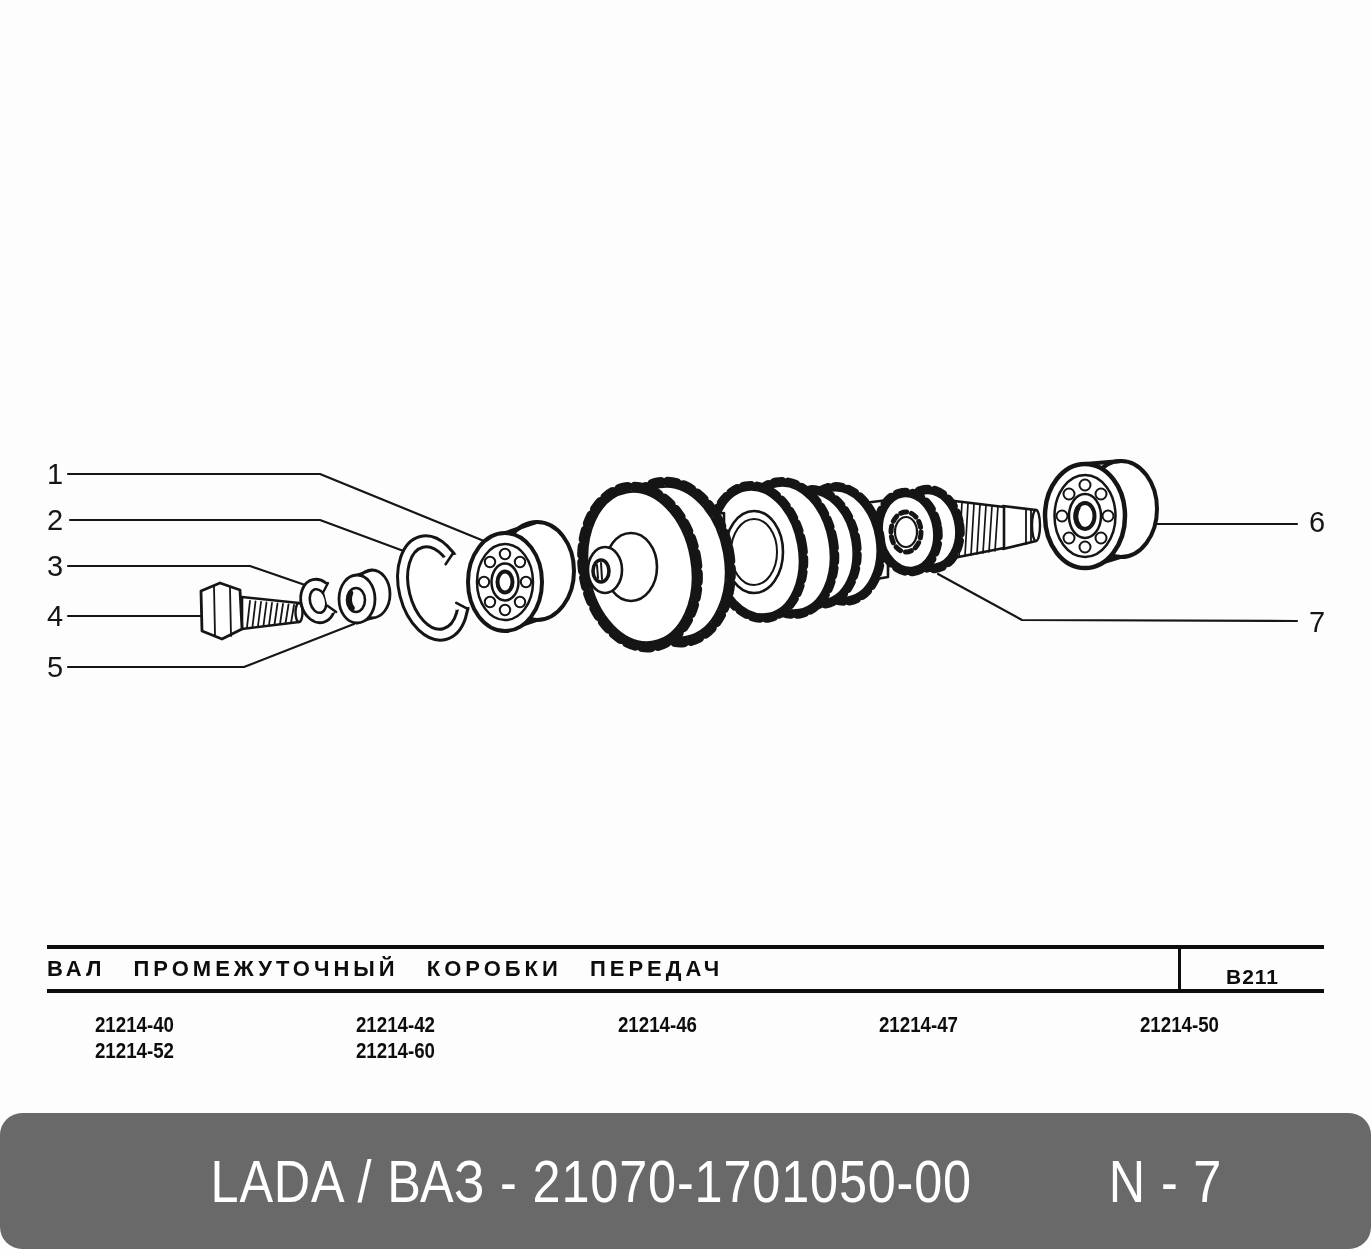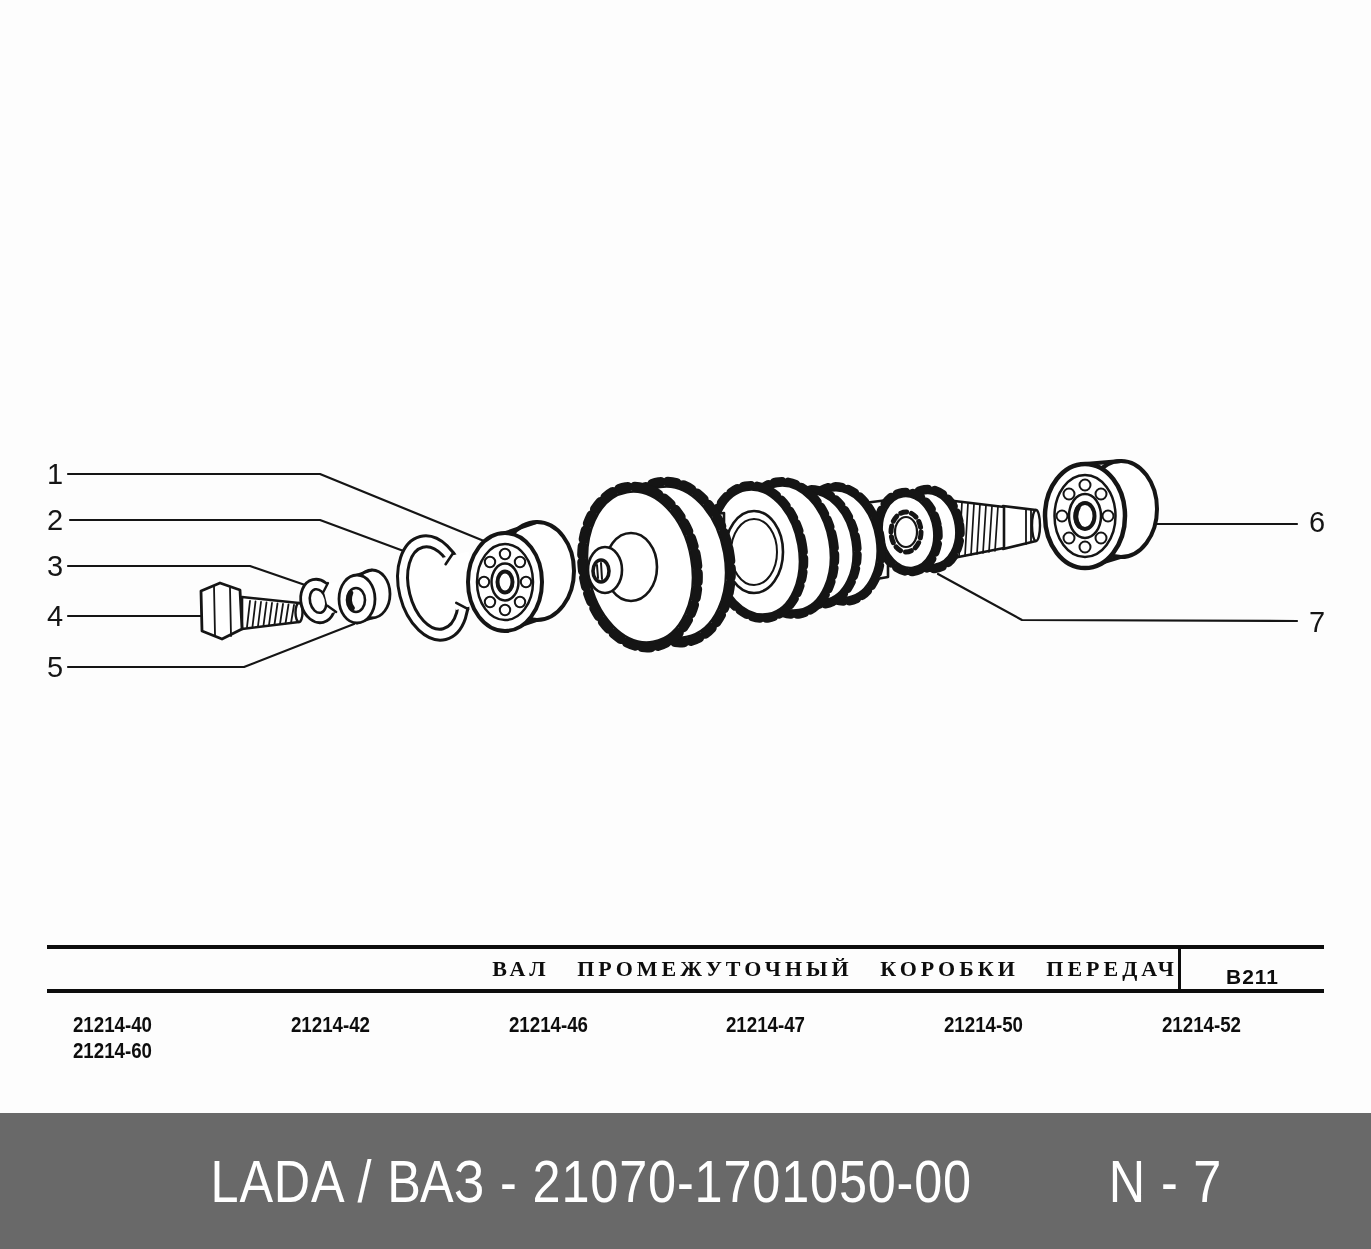--- a/index.html
+++ b/index.html
@@ -14,44 +14,45 @@
     font-family:"Liberation Sans",sans-serif;font-size:29px;fill:#151515;
     text-anchor:middle;
   }
   
   .table-band{
     position:absolute;left:47px;top:945px;width:1277px;height:48px;
     border-top:4px solid #0d0d0d;border-bottom:4px solid #0d0d0d;
     box-sizing:border-box;display:flex;align-items:stretch;
   }
   .table-title-cell{
-    width:1131px;display:flex;align-items:center;justify-content:flex-end;font-family:Liberation Serif, serif;
+    width:1131px;display:flex;align-items:center;justify-content:flex-start;
   }
   .table-title{
     font-weight:bold;font-size:22px;color:#0d0d0d;
     letter-spacing:4px;word-spacing:18px;white-space:nowrap;
   }
   .table-divider{width:3px;background:#0d0d0d;}
   .table-code-cell{flex:1;display:flex;align-items:flex-end;justify-content:center;}
   .table-code{font-weight:bold;font-size:21px;letter-spacing:1px;color:#0d0d0d;}
   
   .models-row{
     position:absolute;left:4px;top:1012px;width:1306px;height:30px;
-    display:grid;grid-template-columns:repeat(6,1fr);align-items:center;
+    display:grid;grid-template-columns:repeat(5,1fr);align-items:center;
   }
   .model-cell{text-align:center;}
   .model-cell span{
     display:inline-block;font-weight:bold;font-size:22px;color:#0d0d0d;
     transform:scaleX(0.85);white-space:nowrap;
   }
   
   .footer{
     position:absolute;left:0;top:1113px;width:1371px;height:136px;
     background:#696969;display:flex;align-items:center;justify-content:center;
     gap:54px;
+    border-radius:22px;
   }
   .footer span{
     display:inline-block;color:#ffffff;font-size:60px;font-weight:400;
     transform:scaleX(0.84);white-space:nowrap;letter-spacing:1px;
   }
 </style>
 </head>
 <body>
 
 <div class="page">

